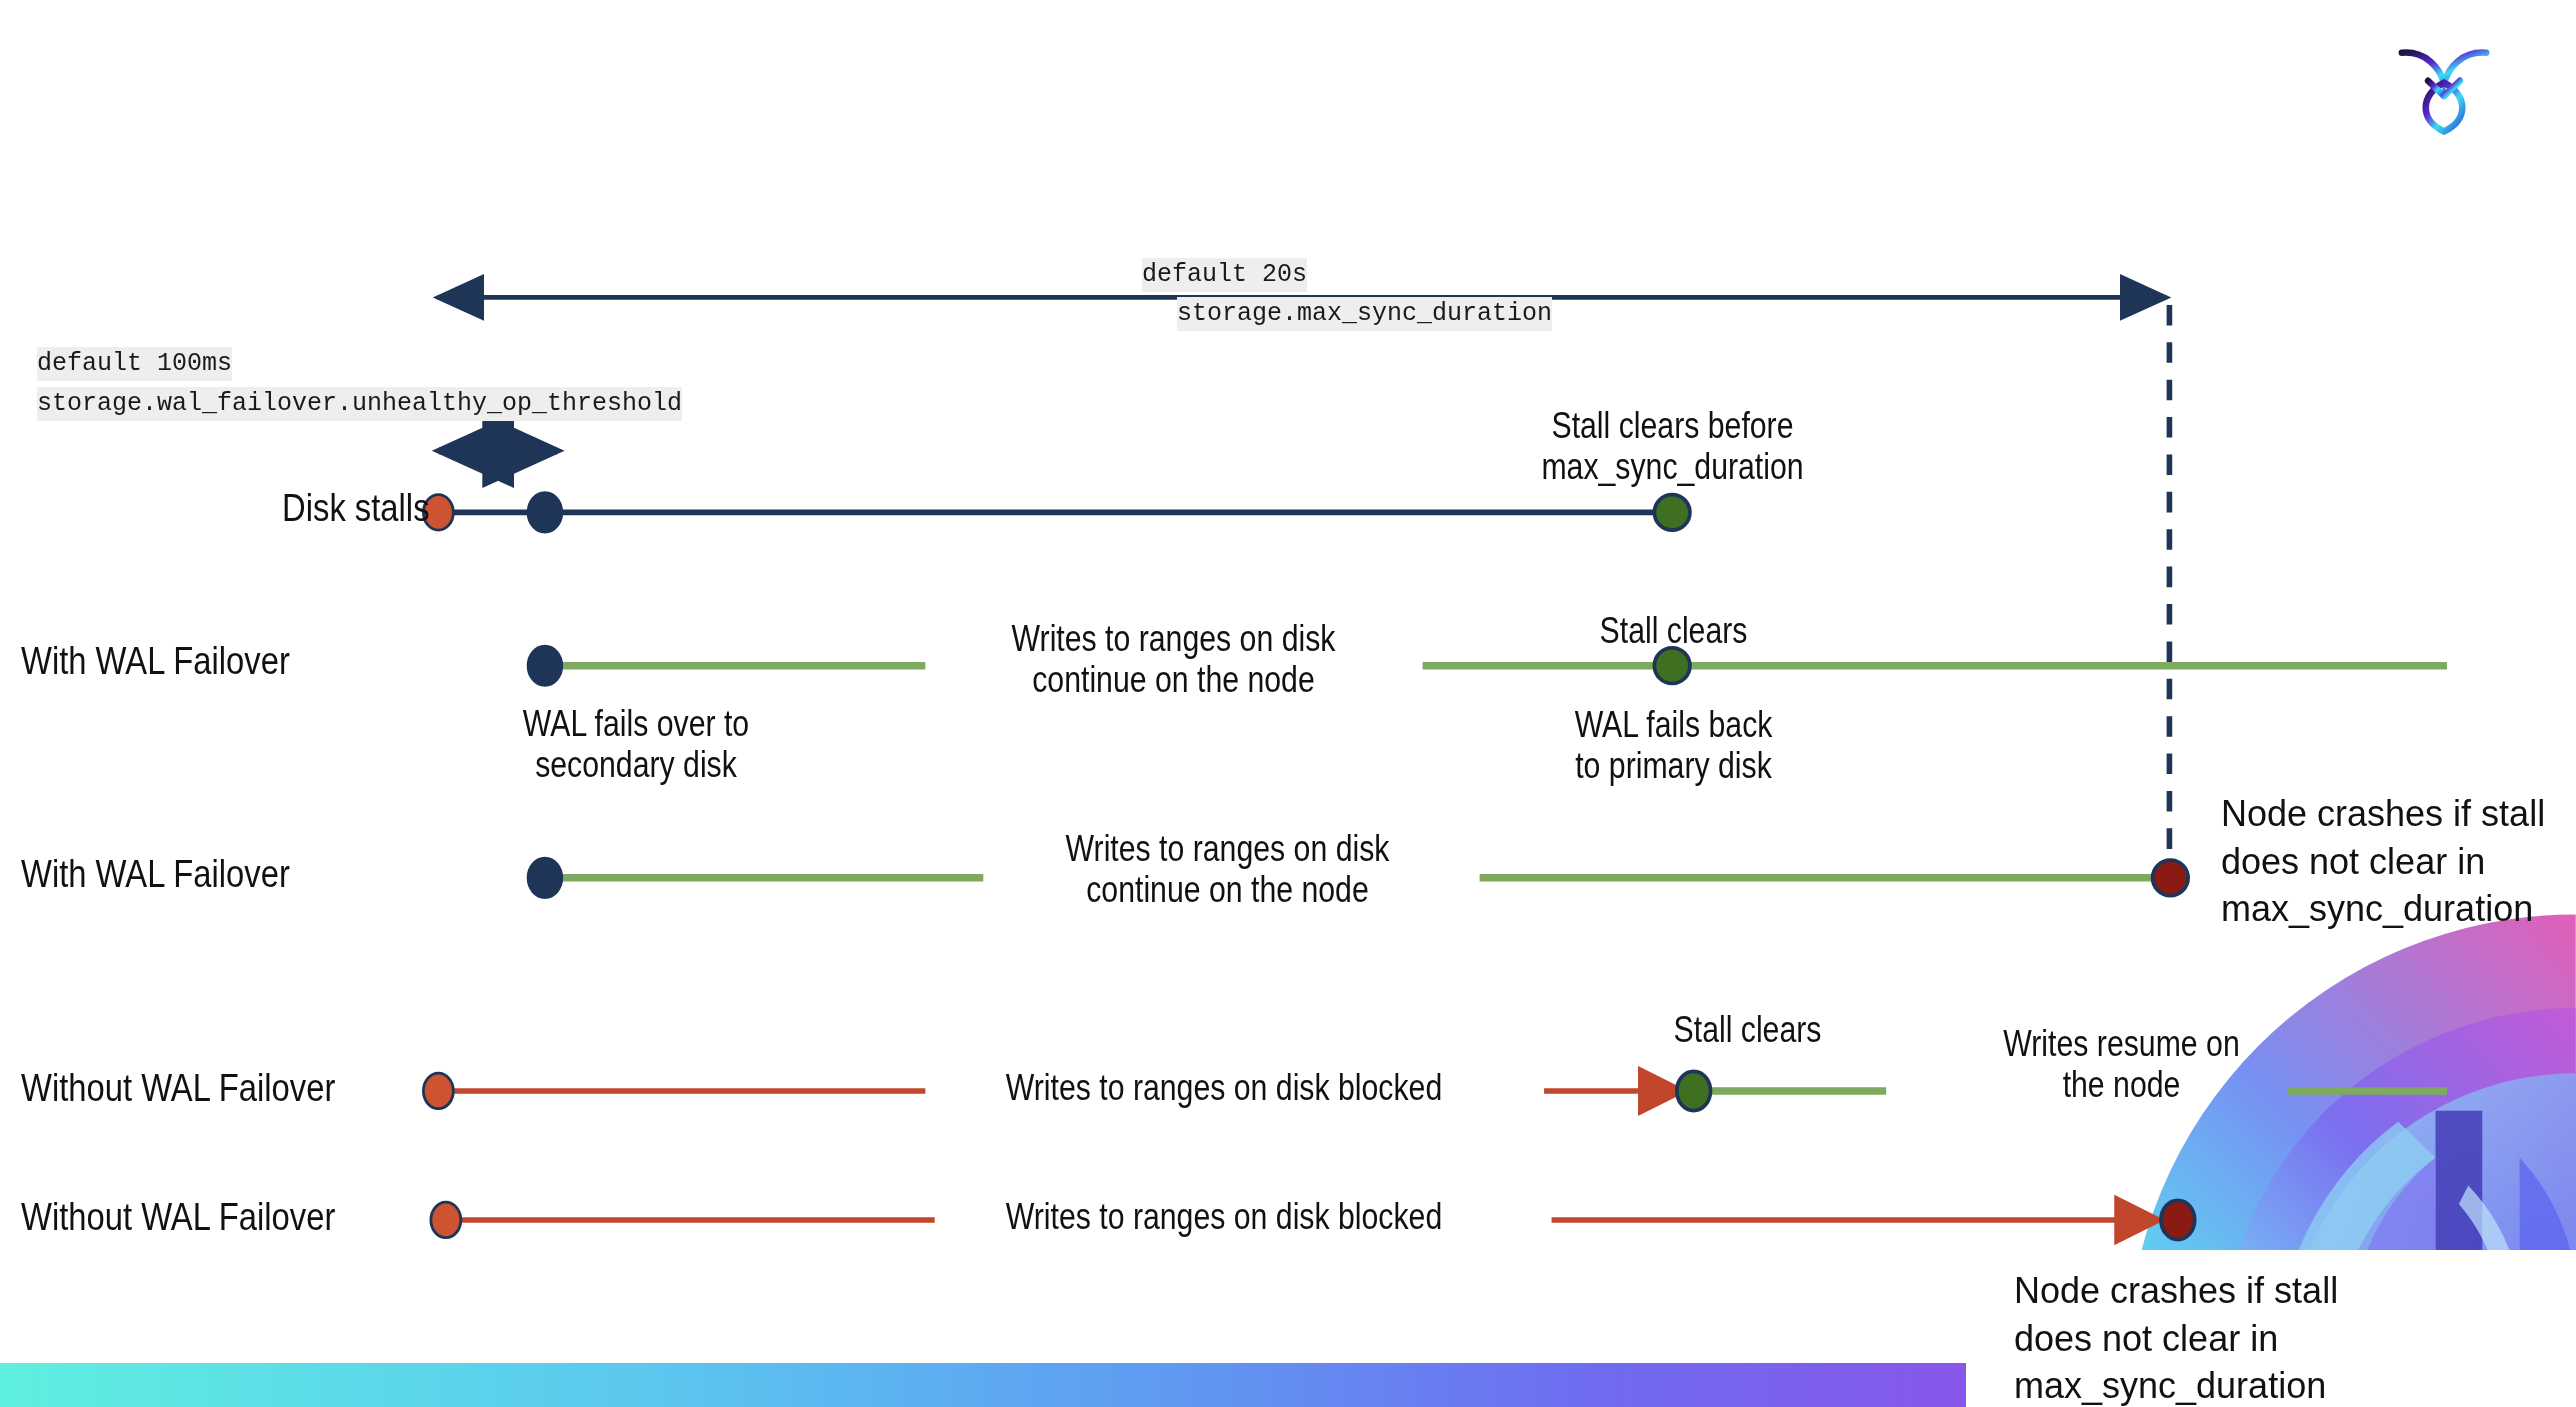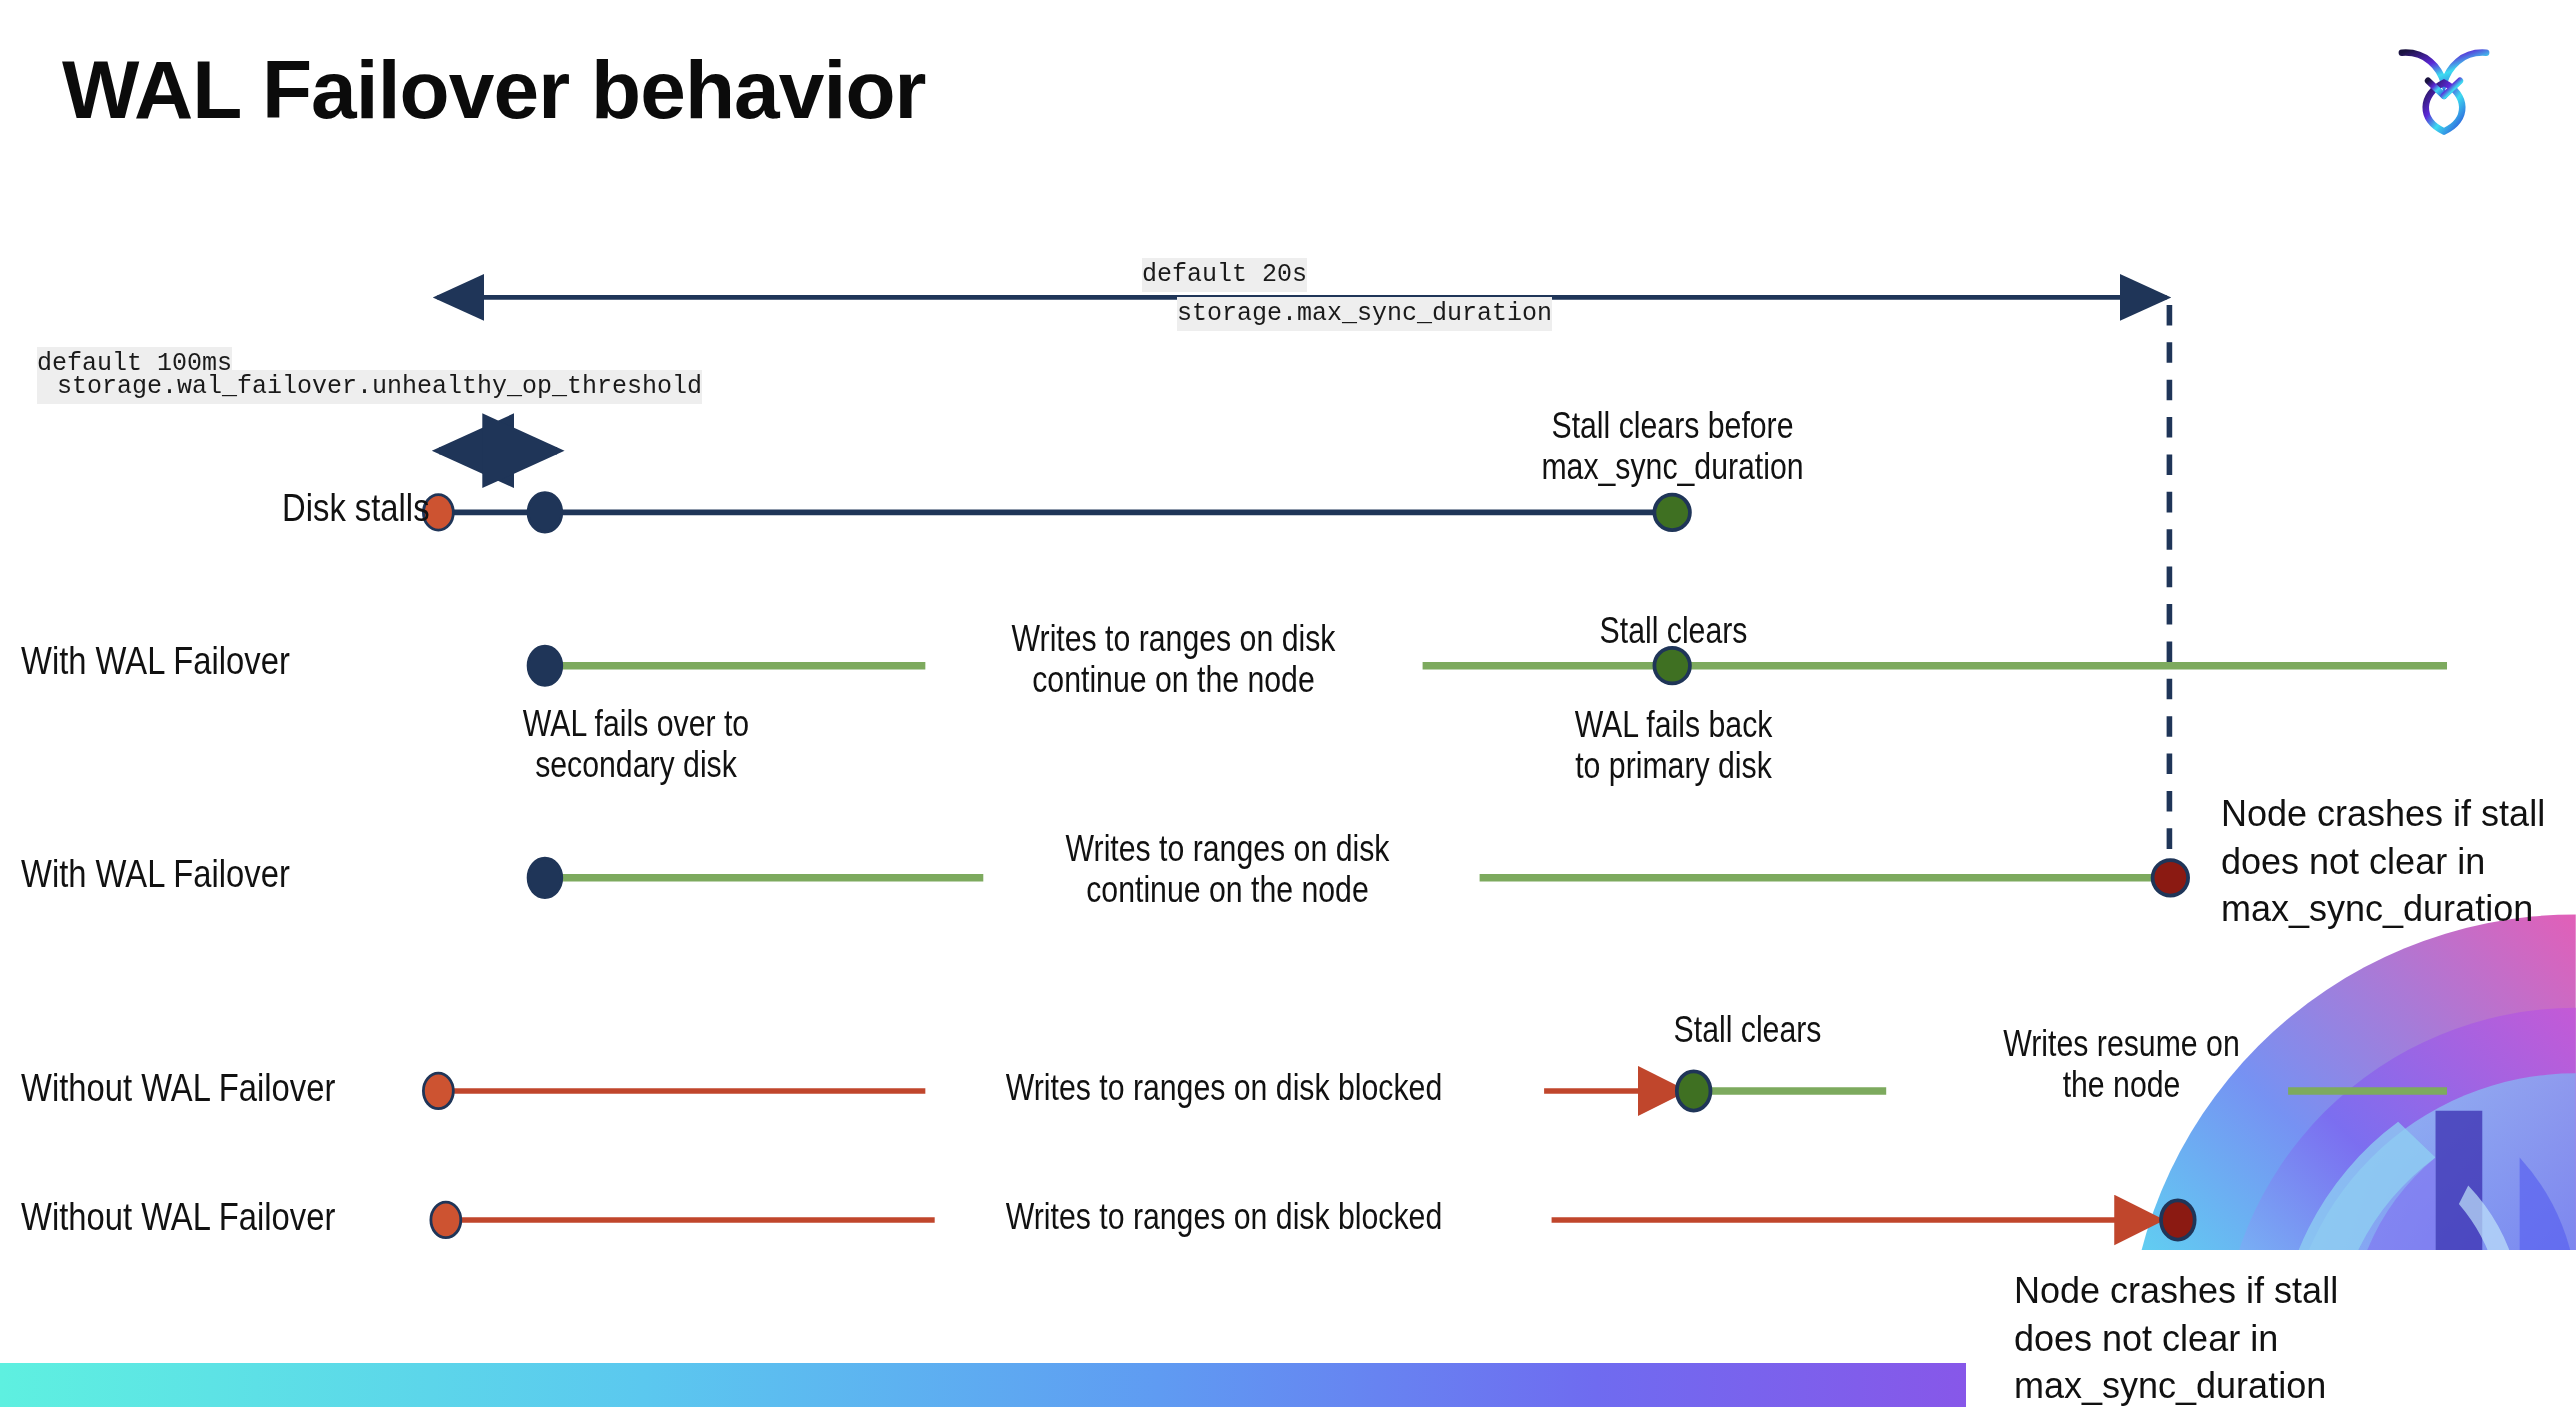--- a/index.html
+++ b/index.html
@@ -89,21 +89,20 @@
       <path d="M380 520 A250 250 0 0 1 470 300 L470 520 Z" fill="#7f6cf0" opacity="0.55"></path>
       <path d="M560 300 A240 240 0 0 1 620 430 L620 520 L560 520 Z" fill="#5a63ef" opacity="0.7"></path>
       <path d="M150 520 L230 430 L300 520 Z" fill="url(#g4)" opacity="0.85"></path>
       <path d="M60 520 L110 470 L160 520 Z" fill="#46f2e6" opacity="0.8"></path>
       <rect x="0" y="495" width="180" height="25" fill="#6a5ef0" opacity="0.85"></rect>
       <path d="M505 330 A210 210 0 0 1 560 440 L540 460 A190 190 0 0 0 495 350 Z" fill="#bfe3fa" opacity="0.7"></path>
     </svg>
   </div>
   <div class="band"></div>
 
-  <div class="title">WAL Failover behavior</div>
 
   <div class="logo">
     <svg width="122" height="103" viewBox="0 0 130 110">
       <defs>
         <linearGradient id="lg" x1="0" y1="0" x2="1" y2="1">
           <stop offset="0" stop-color="#1b1340"></stop>
           <stop offset="0.35" stop-color="#5b27d6"></stop>
           <stop offset="0.6" stop-color="#3ddcf0"></stop>
           <stop offset="1" stop-color="#2b49d8"></stop>
         </linearGradient>
@@ -180,21 +179,21 @@
       <ellipse cx="2330" cy="1305" rx="18" ry="21" fill="#8b1a12" stroke="#1f3558" stroke-width="4"></ellipse>
     </g>
   </svg>
 
   <div style="position:absolute;left:1966px;top:1250px;width:610px;height:158px;background:#ffffff;"></div>
 
   <div class="code" style="left:1142px;top:258px;text-align:right;">default 20s</div>
   <div class="code" style="left:1142px;top:297px;margin-left:35px;">storage.max_sync_duration</div>
 
   <div class="code" style="left:37px;top:347px;">default 100ms</div>
-  <div class="code" style="left:37px;top:370px;padding-left:20px;">storage.wal_failover.unhealthy_op_threshold</div>
+  <div class="code" style="left:37px;top:387px;">storage.wal_failover.unhealthy_op_threshold</div>
 
   <div class="lbl cond r" style="left:112px;top:486px;width:378px;font-size:39px;">Disk stalls</div>
   <div class="lbl cond-c c" style="left:1467px;top:405px;width:411px;font-size:36px;">Stall clears before
 max_sync_duration</div>
 
   <div class="lbl cond" style="left:20.6px;top:639px;width:449px;font-size:39px;">With WAL Failover</div>
   <div class="lbl cond-c c" style="left:449px;top:703px;width:374px;font-size:36px;">WAL fails over to
 secondary disk</div>
   <div class="lbl cond-c c" style="left:935px;top:618px;width:477px;font-size:36px;">Writes to ranges on disk
 continue on the node</div>

